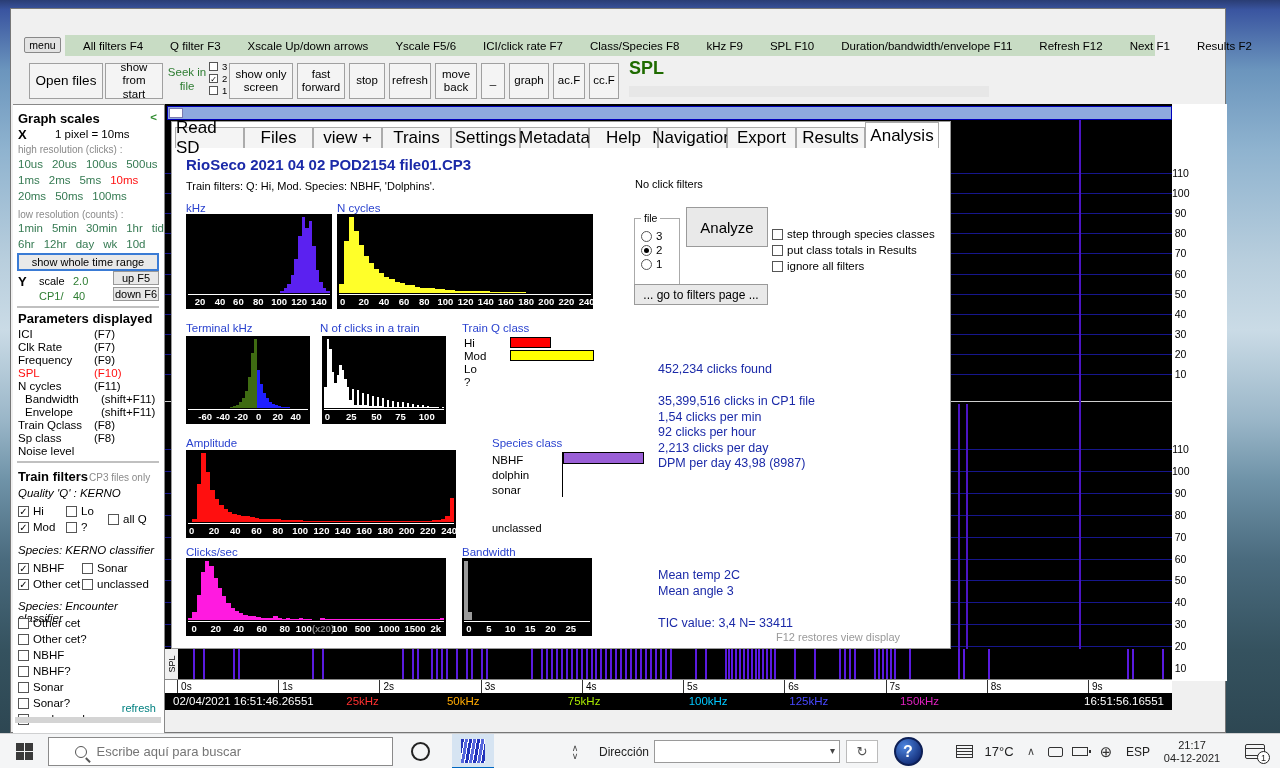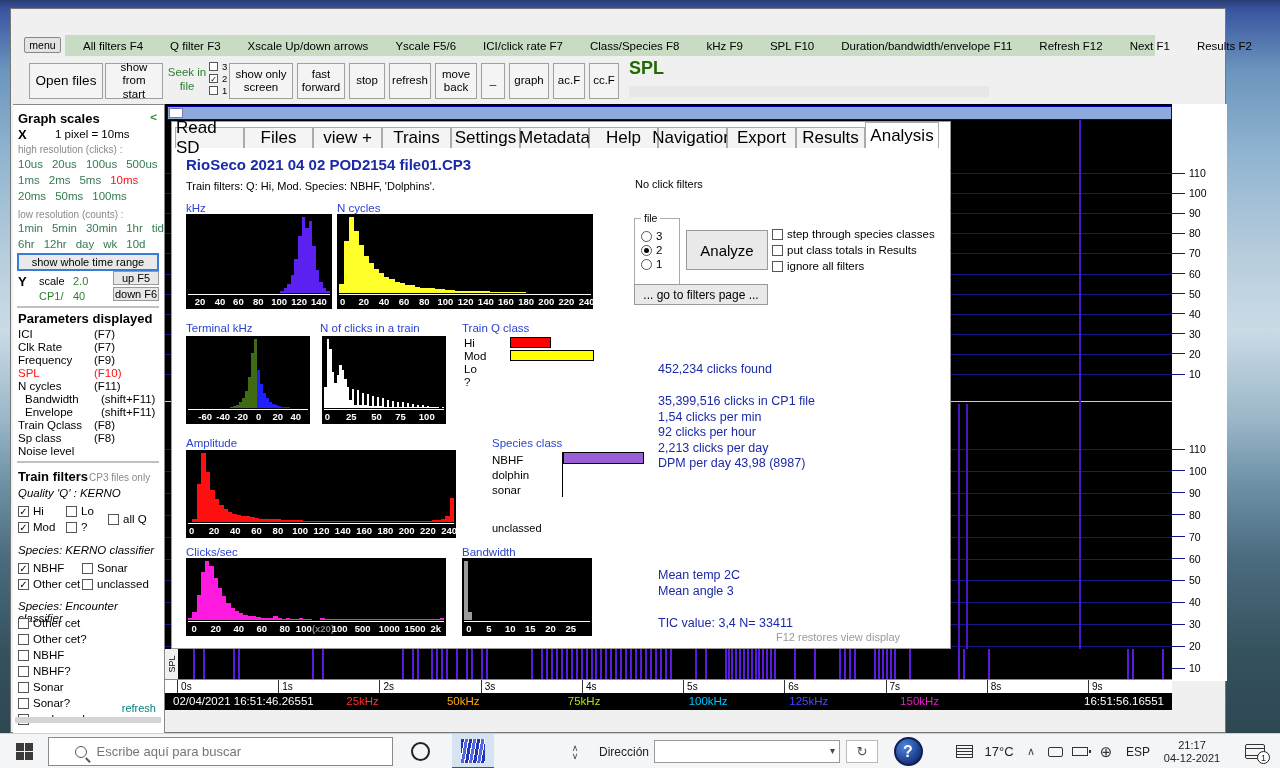--- a/index.html
+++ b/index.html
@@ -56,21 +56,21 @@
 .sb-scroll { position:absolute; left:2px; top:612px; width:146px; height:6px; background:#d4d4d4; }
 
 #plots { position:absolute; left:154px; top:95px; width:1007px; height:577px; background:#000; overflow:hidden; }
 .gridline { position:absolute; left:0; width:100%; height:1px; background:#16168c; }
 .vline { position:absolute; width:2px; background:#4c14c4; }
 .panel-sep { position:absolute; left:0; top:297px; width:100%; height:1px; background:#cfcfcf; }
 .bluebar { position:absolute; left:156px; top:97px; width:1005px; height:14px; background:#8ea9de; border:1px solid #0000bb; }
 .bluebar .thumb { position:absolute; left:1px; top:1px; width:14px; height:10px; background:#fff; border:1px solid #7a7ab0; }
 
 #axis-strip { position:absolute; left:1161px; top:95px; width:55px; height:577px; background:#fff; }
-.axis-lab { position:absolute; left:0; height:12px; display:flex; align-items:center; }
+.axis-lab { position:absolute; left:0; height:12px; display:flex; align-items:center;flex-direction:column; }
 .axis-dash { width:13px; height:1px; background:#16168c; margin-right:4px; }
 .axis-num { font-size:10.5px; color:#000; }
 
 .dialog { position:absolute; left:160px; top:112px; width:780px; height:528px; background:#fff; border:1px solid #9a9a9a; }
 #tab-row { position:absolute; left:3px; top:0; display:flex; height:26px; }
 .tab { width:69px; height:21px; margin-top:5px; background:#f4f4f4; border:1px solid #ababab; border-bottom:none; font-size:17px; display:flex; align-items:center; justify-content:center; color:#000; }
 .tab.active { width:74px; height:26px; margin-top:0; background:#fff; position:relative; z-index:2; }
 .dlg-heading { position:absolute; font-size:15px; font-weight:bold; color:#1b2aa8; }
 .small-line { position:absolute; font-size:11px; color:#000; }
 .chart-label { position:absolute; font-size:11.5px; color:#2b43cf; }
@@ -665,21 +665,21 @@
             <label class="rb-row2">
               <span class="radio sel"></span>
               <span class="cb-label">2</span>
             </label>
             <label class="rb-row2">
               <span class="radio"></span>
               <span class="cb-label">1</span>
             </label>
           </div>
       </div>
-      <div class="dlg-btn" style="left:514px;top:108px;width:82px;height:40px;font-size:15px">Analyze</div>
+      <div class="dlg-btn" style="left:514px;top:85px;width:82px;height:40px;font-size:15px">Analyze</div>
       <div style="position:absolute;left:600px;top:104px">
           <label class="cb-row">
             <span class="cbox"></span>
             <span class="cb-label">step through species classes</span>
           </label>
           <label class="cb-row">
             <span class="cbox"></span>
             <span class="cb-label">put class totals in Results</span>
           </label>
           <label class="cb-row">

